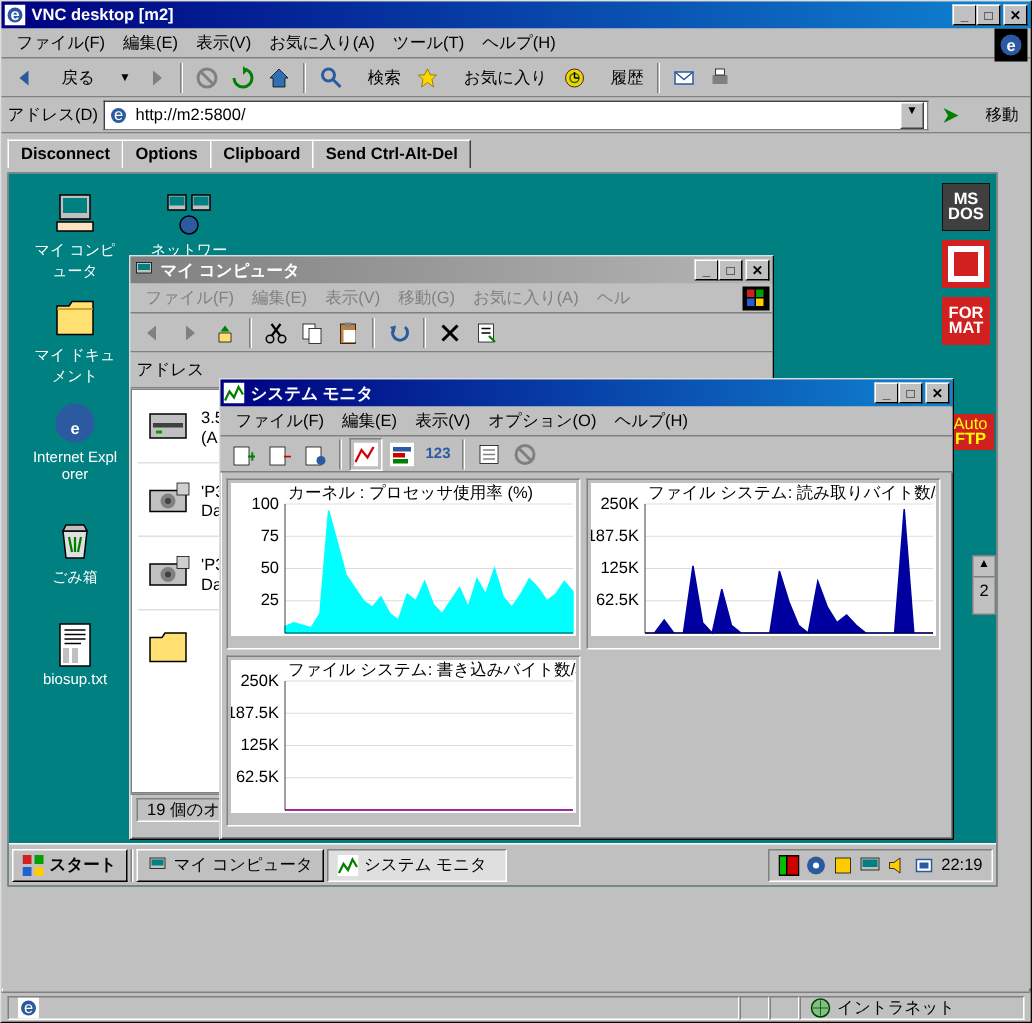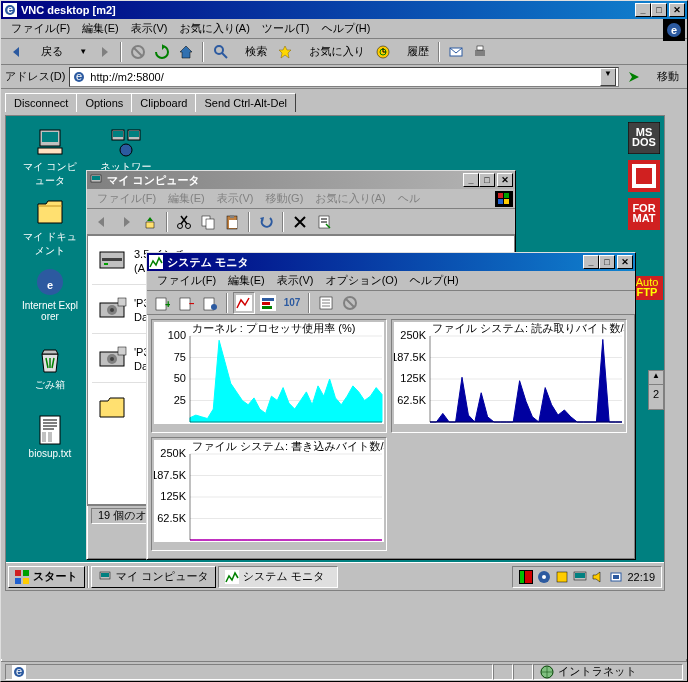--- a/index.html
+++ b/index.html
@@ -25,21 +25,21 @@
 
 .addressbar { background: #c0c0c0; height: 24px; display: flex; align-items: center; padding: 2px 4px; border-bottom: 1px solid #808080; gap: 4px; }
 .addr-label { white-space: nowrap; }
 .addr-input { flex: 1; background: #fff; border: 1px solid #808080; border-top-color: #404040; border-left-color: #404040; height: 20px; display: flex; align-items: center; padding: 0 2px; gap: 4px; }
 .addr-input input { border: none; outline: none; flex: 1; font-size: 11px; }
 .addr-dd { width: 16px; height: 18px; background: #c0c0c0; border: 1px solid #fff; border-bottom-color: #404040; border-right-color: #404040; text-align: center; font-size: 8px; cursor: pointer; }
 
 
 .vnc-viewport { background: #c0c0c0; position: relative; }
 .vnc-tabs { display: flex; padding: 4px 4px 0 4px; }
-.vnc-tab { padding: 3px 8px; background: #c0c0c0; border: 1px solid #fff; border-bottom: none; border-right-color: #404040; cursor: pointer; margin-right: -1px; }
+.vnc-tab { padding: 3px 8px; background: #c0c0c0; border: 1px solid #fff; border-bottom: none; border-right-color: #404040; cursor: pointer; margin-right: -1px; font-weight: bold; }
 .desktop { background: #008080; position: relative; }
 
 .desktop-icon { position: absolute; width: 60px; text-align: center; color: #fff; cursor: pointer; }
 .desktop-icon .ico { width: 32px; height: 32px; margin: 0 auto 2px; display: block; }
 .desktop-icon .lbl { font-size: 10px; word-break: break-all; }
 
 .taskbar { position: absolute; bottom: 0; left: 0; right: 0; height: 28px; background: #c0c0c0; border-top: 1px solid #fff; display: flex; align-items: center; padding: 2px; gap: 2px; }
 .start-btn { height: 22px; padding: 0 6px; background: #c0c0c0; border: 1px solid #000; border-top-color: #fff; border-left-color: #fff; display: flex; align-items: center; gap: 2px; font-weight: bold; cursor: pointer; }
 .task-btn { height: 22px; padding: 0 6px; background: #c0c0c0; border: 1px solid #000; border-top-color: #fff; border-left-color: #fff; display: flex; align-items: center; gap: 4px; cursor: pointer; min-width: 120px; }
 .task-btn.active { border: 1px solid #fff; border-top-color: #808080; border-left-color: #808080; background: #dfdfdf; }
@@ -359,20 +359,23 @@
             </div>
           <div class="tool-btn">
               <svg width="16" height="16">
                 <rect x="3" y="2" width="10" height="12" fill="#fff" stroke="#000" stroke-width="0.5"></rect>
                 <line x1="5" y1="5" x2="11" y2="5" stroke="#000"></line>
                 <line x1="5" y1="8" x2="11" y2="8" stroke="#000"></line>
                 <path d="M10 10 L14 14" stroke="#008000" stroke-width="1.5"></path>
               </svg>
             </div>
         </div>
+        <div class="addressbar">
+          <span class="addr-label">アドレス</span>
+        </div>
         <div class="file-list" style="height:270px;overflow:hidden;">
           <div class="file-item">
             <svg class="fico" width="32" height="32">
                 <rect x="4" y="8" width="24" height="16" fill="#c0c0c0" stroke="#000"></rect>
                 <rect x="6" y="14" width="20" height="3" fill="#404040"></rect>
                 <rect x="8" y="19" width="4" height="2" fill="#00a000"></rect>
               </svg>
             <span style="white-space:pre-line">3.5 インチ
 (A:)</span>
           </div>
@@ -460,21 +463,21 @@
             </div>
           <div class="tool-btn">
               <svg width="16" height="16">
                 <rect width="16" height="16" fill="#fff"></rect>
                 <rect x="2" y="3" width="12" height="3" fill="#2c5aa0"></rect>
                 <rect x="2" y="7" width="8" height="3" fill="#d00000"></rect>
                 <rect x="2" y="11" width="10" height="3" fill="#008000"></rect>
               </svg>
             </div>
           <div class="tool-btn">
-              <span style="color:#2c5aa0;font-size:10px;font-weight:bold">107</span>
+              <span style="color:#2c5aa0;font-size:10px;font-weight:bold">123</span>
             </div>
           <div class="tool-sep"></div>
           <div class="tool-btn">
               <svg width="16" height="16">
                 <rect x="2" y="2" width="12" height="12" fill="#fff" stroke="#000" stroke-width="0.5"></rect>
                 <line x1="4" y1="5" x2="12" y2="5" stroke="#808080"></line>
                 <line x1="4" y1="8" x2="12" y2="8" stroke="#808080"></line>
                 <line x1="4" y1="11" x2="12" y2="11" stroke="#808080"></line>
               </svg>
             </div>

